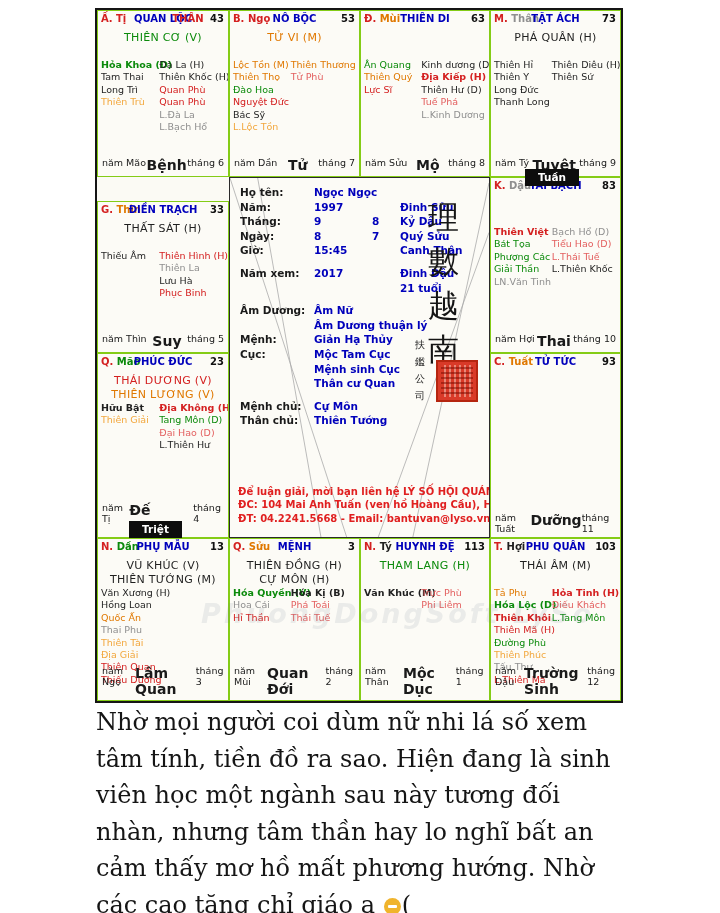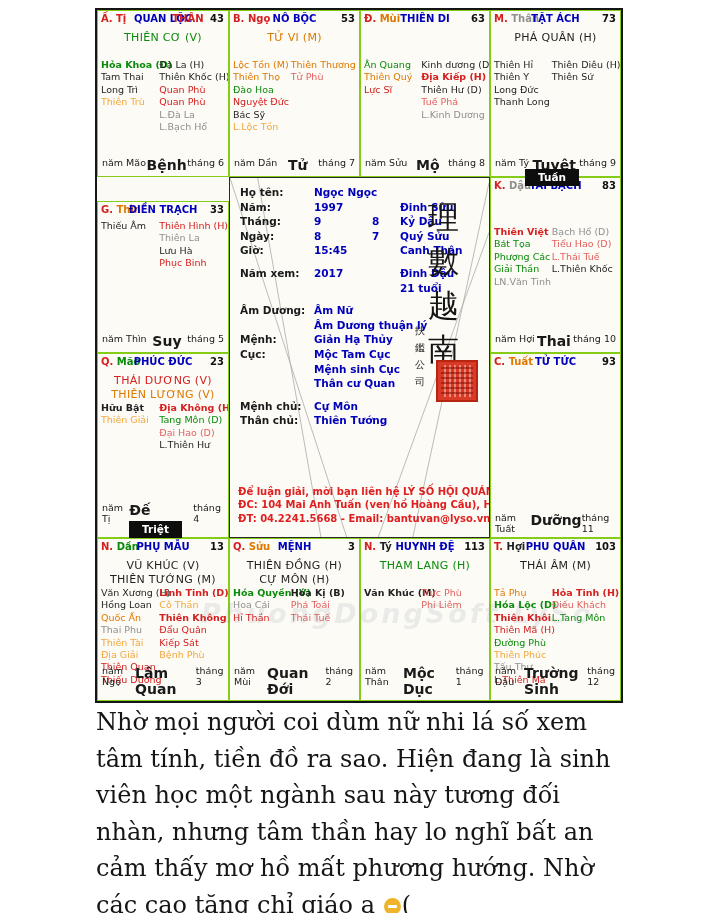--- a/index.html
+++ b/index.html
@@ -43,21 +43,21 @@
   .irow{display:flex;height:14.6px;font-size:10.5px;white-space:nowrap;}
   .ilabel{width:74px;font-weight:bold;color:#1a1a1a;flex:none;}
   .iv1{width:58px;flex:none;}
   .iv2{width:28px;flex:none;}
   .iv3{flex:none;}
   .gap{height:8px;}
   .contact{position:absolute;left:8px;bottom:12px;font-size:10px;font-weight:bold;
            color:#e02020;line-height:13.5px;white-space:nowrap;}
   .callig{position:absolute;left:198px;top:22px;display:flex;flex-direction:column;gap:10px;
           font-family:"DejaVu Serif",serif;font-size:31px;color:#151515;line-height:34px;}
-  .callig-small{position:absolute;left:185px;top:144px;font-size:10px;color:#222;width:12px;
+  .callig-small{position:absolute;left:185px;top:158px;font-size:10px;color:#222;width:12px;
           line-height:17px;font-family:"DejaVu Serif",serif;word-break:break-all;}
   .seal{position:absolute;left:206px;top:182px;width:42px;height:42px;background:#d93a28;
           border:2px solid #b5250f;box-sizing:border-box;}
   .seal::after{content:"";position:absolute;inset:3px;
           background:repeating-linear-gradient(0deg,transparent 0 3px,rgba(120,10,0,.5) 3px 5px),
                      repeating-linear-gradient(90deg,transparent 0 3px,rgba(255,232,220,.45) 3px 5px);}
 
   
   .badge{position:absolute;background:#0d0d0d;color:#fff;font-size:10.5px;font-weight:bold;
          padding:2px 13px;line-height:13px;}
@@ -308,20 +308,23 @@
       <b>Tuyệt</b>
       <span>tháng 9</span>
     </div>
   </div>
       <div class="cell" style="grid-area: 2 / 1; margin-top: 24px;">
     <div class="cell-header">
       <span><b class="stem-letter">G.</b> <b class="branch c-orange">Thìn</b></span>
       <span class="pname">ĐIỀN TRẠCH</span>
       <span class="pnum"><b class="extra"></b><b>33</b></span>
     </div>
+    <div class="titles">
+          <div class="title c-black">THẤT SÁT (H)</div>
+        </div>
     <div class="starcols">
       <div class="starcol left">
             <div class="star c-black">Thiếu Âm</div>
           </div>
       <div class="starcol right">
             <div class="star c-red">Thiên Hình (H)</div>
             <div class="star c-gray">Thiên La</div>
             <div class="star c-black">Lưu Hà</div>
             <div class="star c-red">Phục Binh</div>
           </div>
@@ -414,28 +417,20 @@
       <div class="starcol left">
             <div class="star c-black">Văn Xương (H)</div>
             <div class="star c-black">Hồng Loan</div>
             <div class="star c-orange">Quốc Ấn</div>
             <div class="star c-gray">Thai Phu</div>
             <div class="star c-lightorange">Thiên Tài</div>
             <div class="star c-lightorange">Địa Giải</div>
             <div class="star c-red">Thiên Quan</div>
             <div class="star c-red">Thiếu Dương</div>
           </div>
-      <div class="starcol right">
-            <div class="star c-red bold">Linh Tinh (D)</div>
-            <div class="star c-lightorange">Cô Thần</div>
-            <div class="star c-red bold">Thiên Không</div>
-            <div class="star c-red">Đẩu Quân</div>
-            <div class="star c-red">Kiếp Sát</div>
-            <div class="star c-lightorange">Bệnh Phù</div>
-          </div>
     </div>
     <div class="cell-footer">
       <span>năm Ngọ</span>
       <b>Lâm Quan</b>
       <span>tháng 3</span>
     </div>
   </div>
       <div class="cell" style="grid-area: 4 / 2;">
     <div class="cell-header">
       <span><b class="stem-letter">Q.</b> <b class="branch c-orange">Sửu</b></span>

